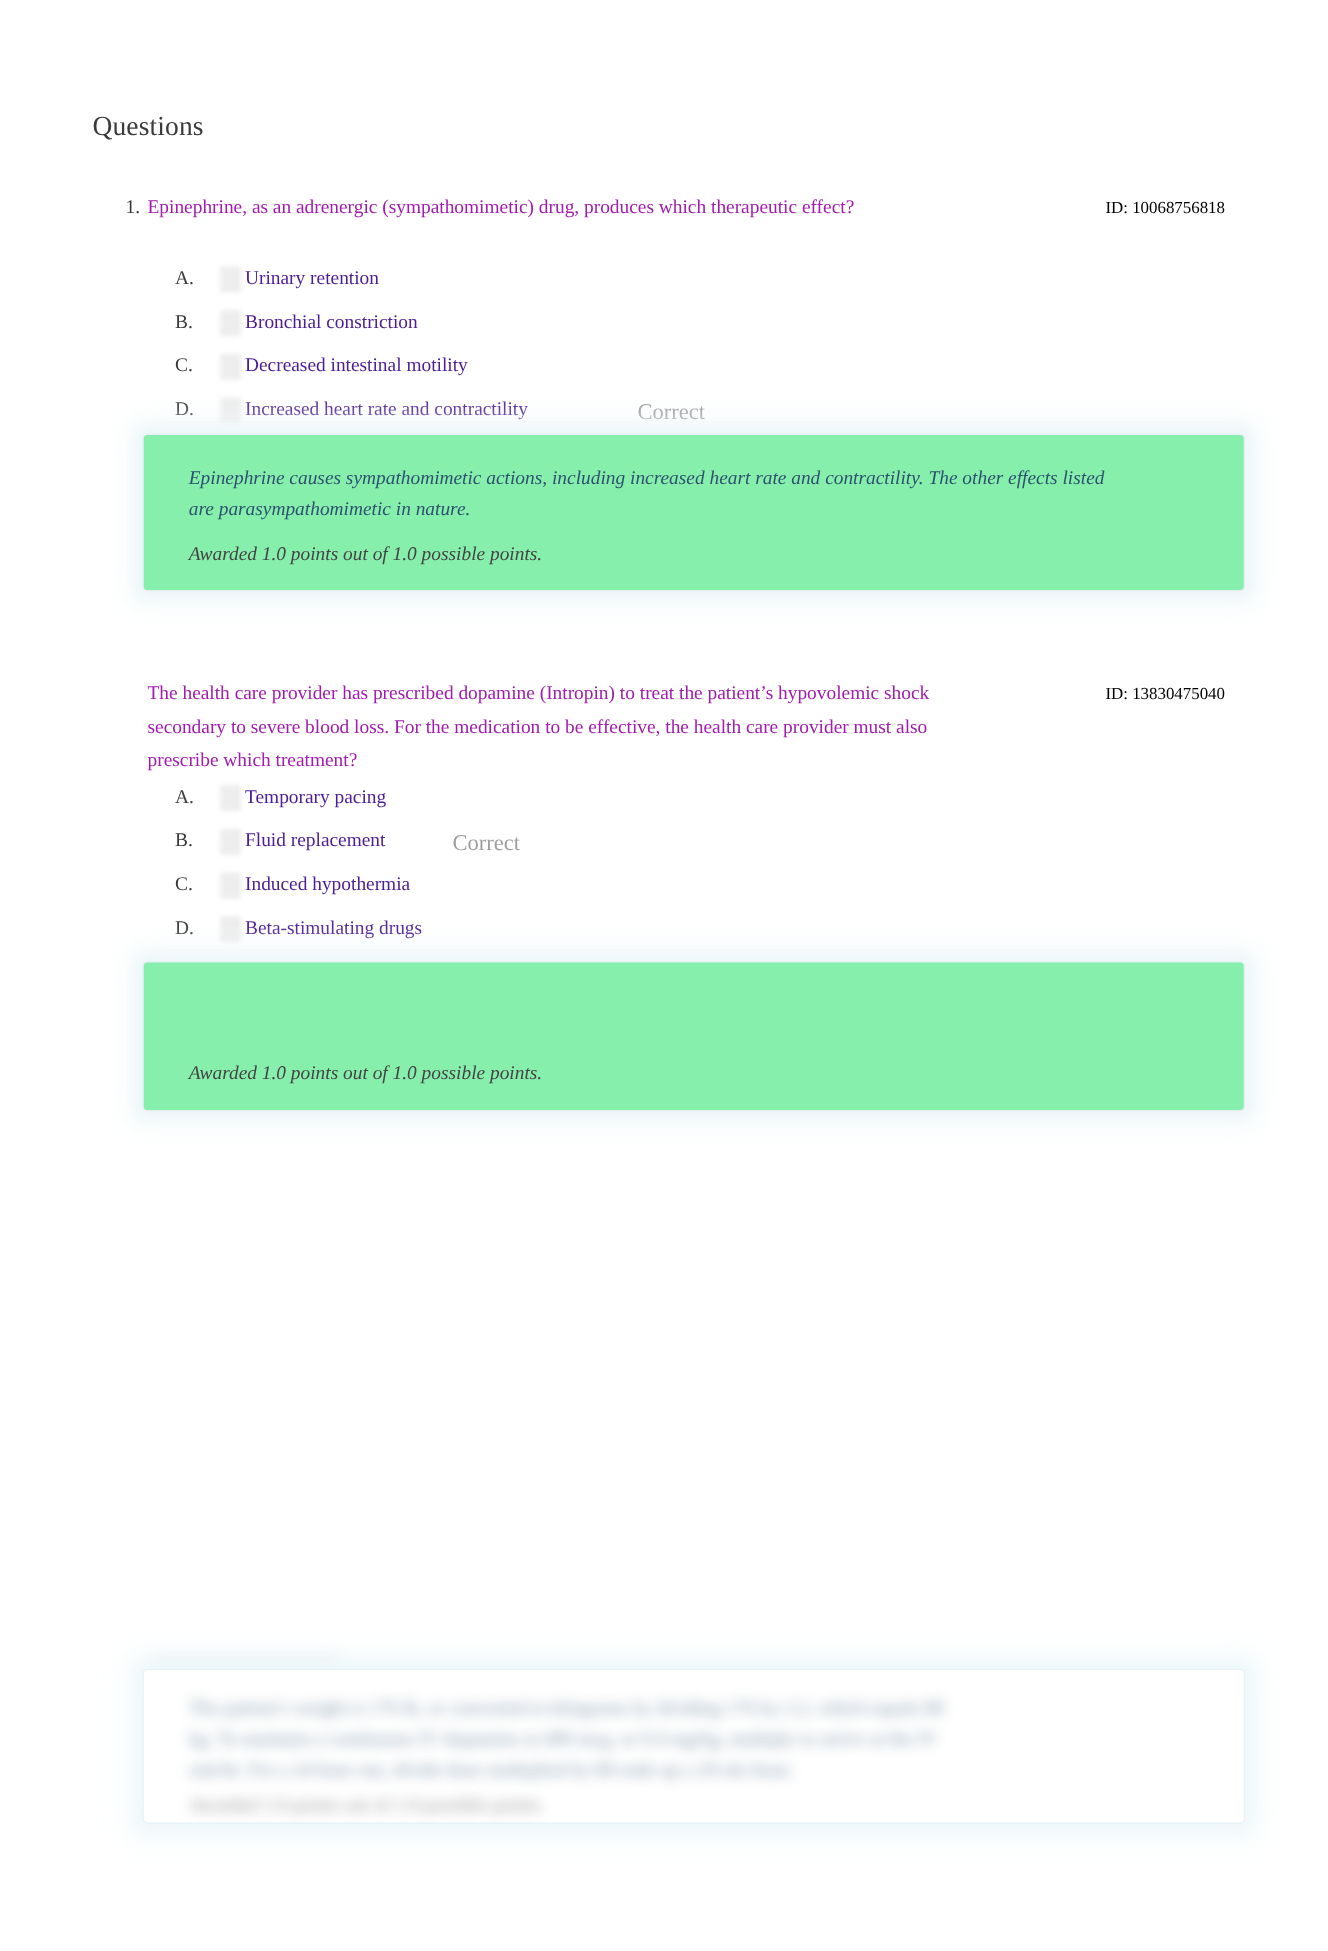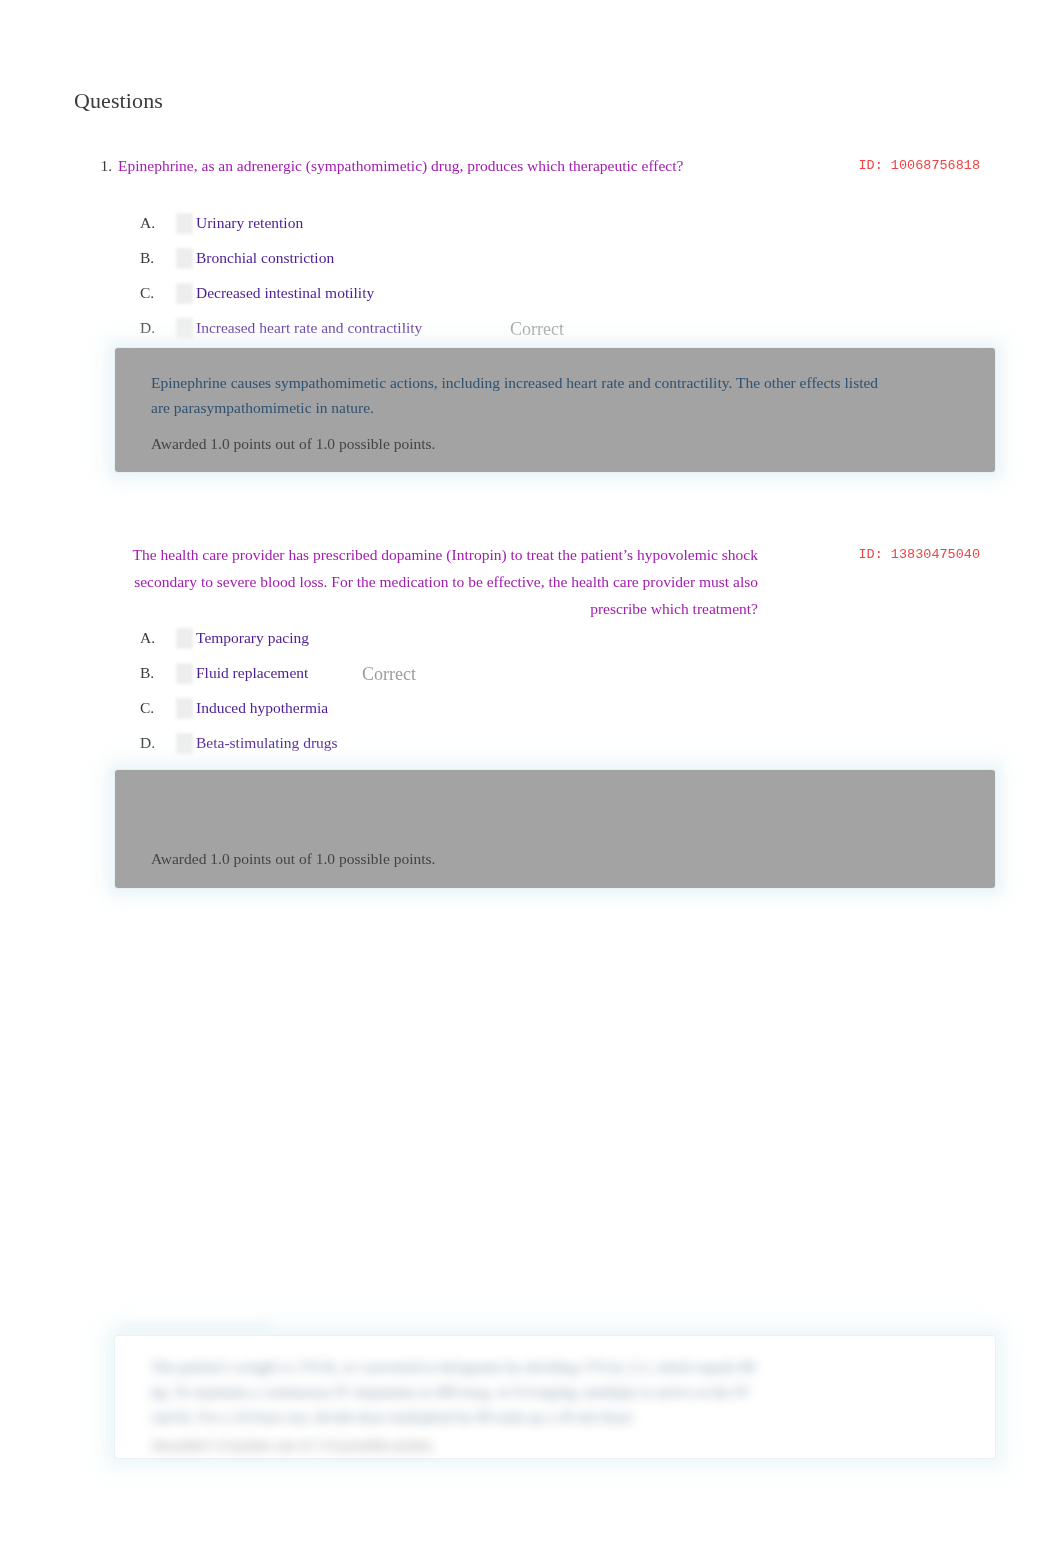--- a/index.html
+++ b/index.html
@@ -58,23 +58,22 @@
     font-size: 15.5px;
     line-height: 27px;
     color: #a21caf;
   }
   .qid {
     position: absolute;
     right: 82px;
     top: 0;
     font-size: 13.5px;
     line-height: 27px;
-    color: #ef4444;
-    white-space: nowrap;
-    font-family: Liberation Mono, monospace;
+    color: #000000;
+    white-space: nowrap;
   }
   .qmarker {
     position: absolute;
     left: 85px;
     top: 5px;
     width: 20px;
     height: 20px;
     border-radius: 3px;
     background: #ededed;
     opacity: 0.75;
@@ -122,25 +121,26 @@
     font-size: 18px;
     line-height: 28px;
     color: #9d9d9d;
     white-space: nowrap;
   }
 
   
   .fbox {
     position: absolute;
     border-radius: 3px;
-    background: #a3a3a3;
+    background: #86efac;
     box-shadow:
       0 0 0 1px rgba(224,238,243,0.85),
       0 0 10px 6px rgba(232,243,247,0.75),
       0 0 22px 14px rgba(240,248,250,0.6);
+    font-style: italic;
   }
   .fbox-inner { position: relative; width: 100%; height: 100%; }
   .frationale {
     position: absolute;
     left: 36px;
     width: 740px;
     font-size: 15.5px;
     line-height: 25px;
     color: #2e5170;
   }
@@ -231,21 +231,21 @@
   </div>
 
   <div class="fbox" style="left:115px; top:348px; width:880px; height:124px;">
     <div class="fbox-inner">
       <div class="frationale" style="top:22px;">Epinephrine causes sympathomimetic actions, including increased heart rate and contractility. The other effects listed are parasympathomimetic in nature.</div>
       <div class="fawarded" style="top:83px;">Awarded 1.0 points out of 1.0 possible points.</div>
     </div>
   </div>
 
   <div class="qblock" style="top:541px;">
-    <div class="qhead" style="height:82px;text-align:right;">
+    <div class="qhead" style="height:82px;">
       <div class="qnum"></div>
       <div class="qstem">The health care provider has prescribed dopamine (Intropin) to treat the patient’s hypovolemic shock secondary to severe blood loss. For the medication to be effective, the health care provider must also prescribe which treatment?</div>
       <div class="qid">ID: 13830475040</div>
     </div>
   </div>
 
   <div class="options" style="top:624px;">
     <div class="opt">
       <div class="opt-letter">A.</div>
       <div class="opt-radio"></div>

